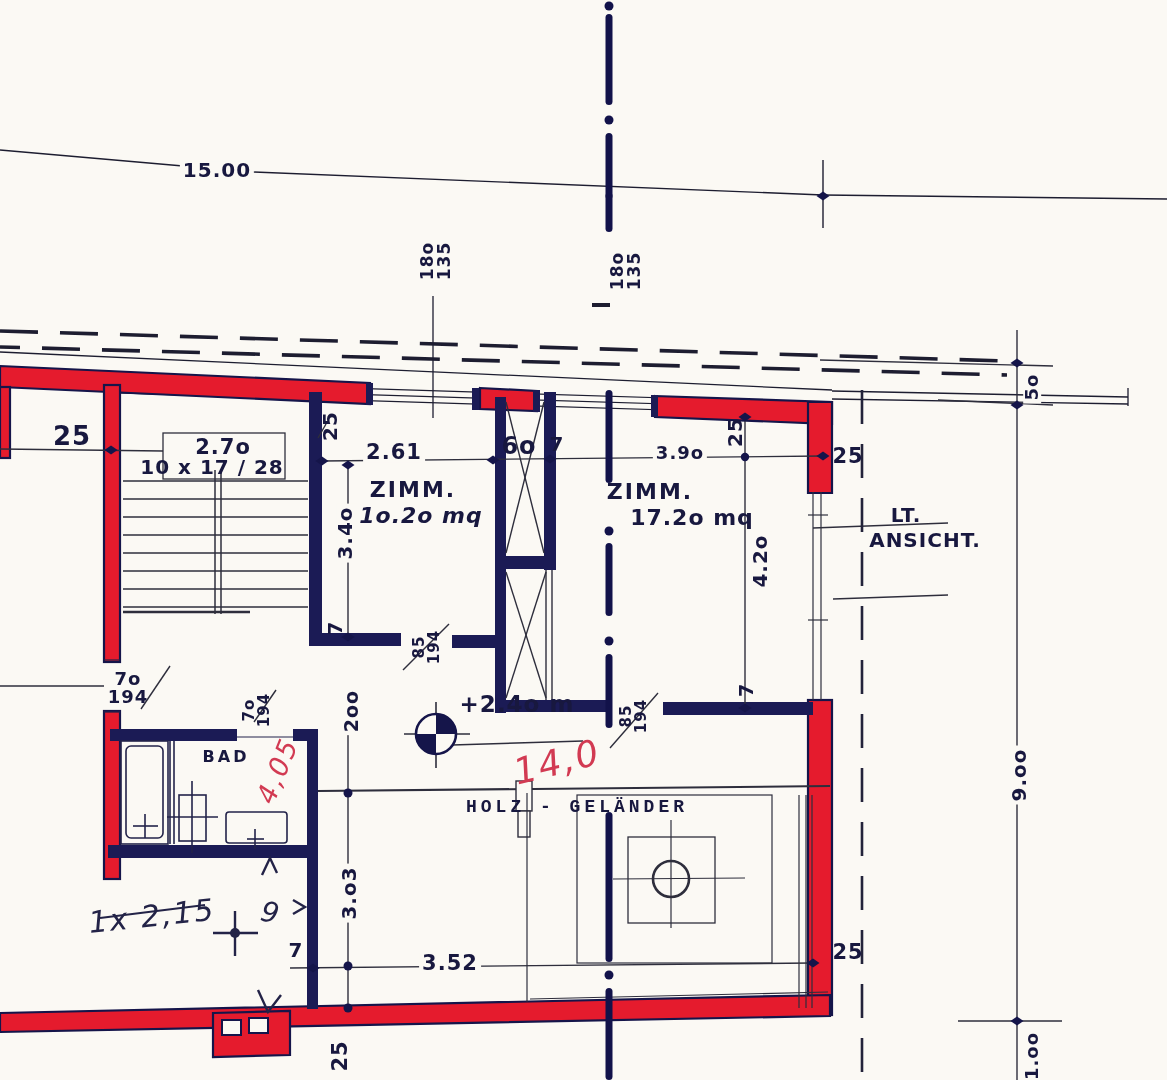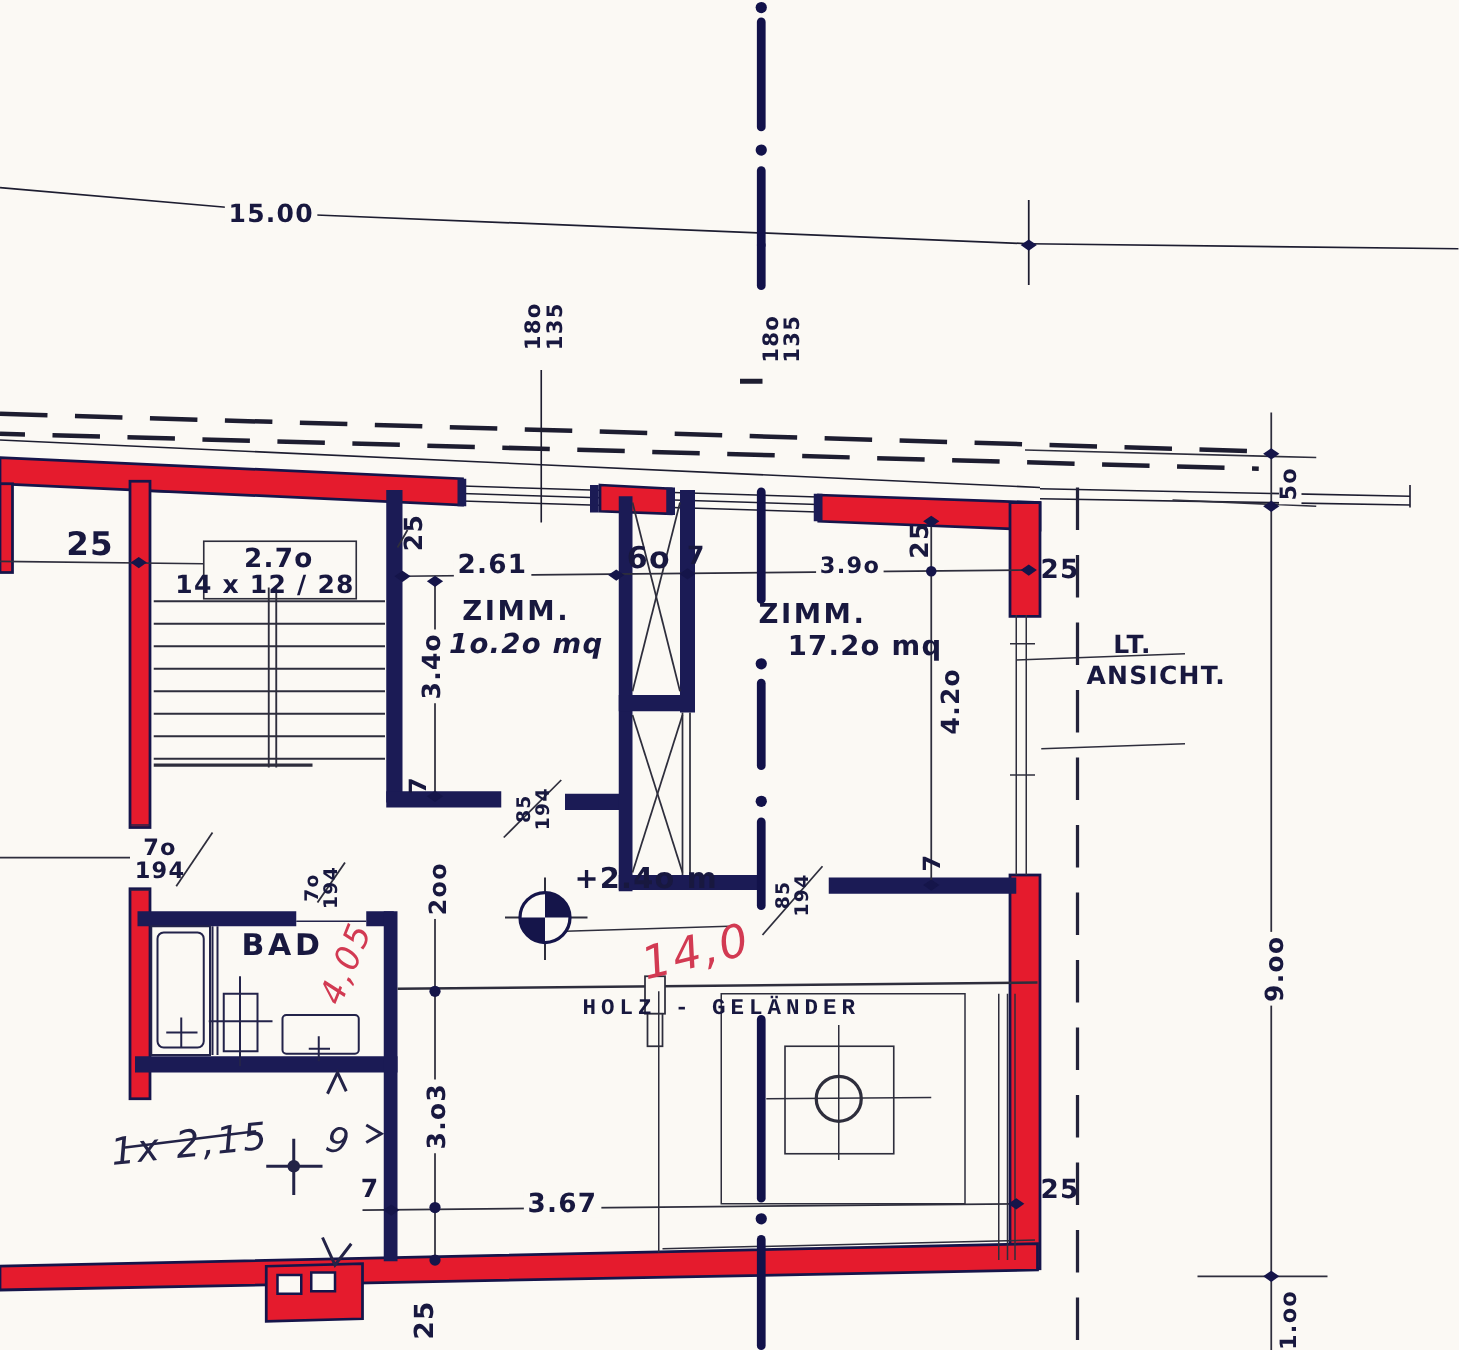--- a/index.html
+++ b/index.html
@@ -223,21 +223,21 @@
   </g>
 </svg>
 
 <div class="lbl bg" style="left:217px;top:171px;font-size:20px;">15.00</div>
 <div class="lbl" style="left:436px;top:261px;font-size:17px;transform:translate(-50%,-50%) rotate(-90deg);">18o
 135</div>
 <div class="lbl" style="left:626px;top:271px;font-size:17px;transform:translate(-50%,-50%) rotate(-90deg);">18o
 135</div>
 <div class="lbl" style="left:72px;top:437px;font-size:26px;">25</div>
 <div class="lbl" style="left:223px;top:447px;font-size:21px;">2.7o</div>
-<div class="lbl" style="left:212px;top:468px;font-size:20px;">14 x 12 / 28</div>
+<div class="lbl" style="left:212px;top:468px;font-size:20px;">10 x 17 / 28</div>
 <div class="lbl" style="left:331px;top:426px;font-size:20px;transform:translate(-50%,-50%) rotate(-90deg);">25</div>
 <div class="lbl bg" style="left:394px;top:452px;font-size:21px;">2.61</div>
 <div class="lbl" style="left:519px;top:447px;font-size:24px;">6o</div>
 <div class="lbl" style="left:557px;top:445px;font-size:20px;">7</div>
 <div class="lbl bg" style="left:680px;top:453px;font-size:18px;">3.9o</div>
 <div class="lbl" style="left:736px;top:432px;font-size:20px;transform:translate(-50%,-50%) rotate(-90deg);">25</div>
 <div class="lbl" style="left:848px;top:456px;font-size:21px;">25</div>
 <div class="lbl" style="left:413px;top:490px;font-size:22px;letter-spacing:2px;">ZIMM.</div>
 <div class="lbl" style="left:421px;top:516px;font-size:22px;font-style:italic;">1o.2o mq</div>
 <div class="lbl" style="left:650px;top:492px;font-size:22px;letter-spacing:2px;">ZIMM.</div>
@@ -251,28 +251,28 @@
 <div class="lbl bg" style="left:761px;top:561px;font-size:20px;transform:translate(-50%,-50%) rotate(-90deg);">4.2o</div>
 <div class="lbl" style="left:746px;top:690px;font-size:19px;transform:translate(-50%,-50%) rotate(-90deg);">7</div>
 <div class="lbl" style="left:906px;top:516px;font-size:20px;">LT.</div>
 <div class="lbl" style="left:925px;top:541px;font-size:20px;">ANSICHT.</div>
 <div class="lbl bg" style="left:1032px;top:387px;font-size:18px;transform:translate(-50%,-50%) rotate(-90deg);">5o</div>
 <div class="lbl" style="left:128px;top:688px;font-size:18px;">7o
 194</div>
 <div class="lbl" style="left:257px;top:710px;font-size:15px;transform:translate(-50%,-50%) rotate(-90deg);">7o
 194</div>
 <div class="lbl bg" style="left:351px;top:711px;font-size:19px;transform:translate(-50%,-50%) rotate(-90deg);">2oo</div>
-<div class="lbl" style="left:226px;top:757px;font-size:24px;letter-spacing:3px;">BAD</div>
+<div class="lbl" style="left:226px;top:757px;font-size:16px;letter-spacing:3px;">BAD</div>
 <div class="lbl hand red" style="left:278px;top:771px;font-size:27px;transform:translate(-50%,-50%) rotate(-68deg);">4,05</div>
 <div class="lbl" style="left:517px;top:704px;font-size:23px;">+2.4o m</div>
 <div class="lbl hand red" style="left:557px;top:762px;font-size:36px;transform:translate(-50%,-50%) rotate(-14deg);">14,0</div>
 <div class="lbl" style="left:577px;top:808px;font-size:18px;letter-spacing:4px;font-family:Liberation Mono, monospace;">HOLZ - GELÄNDER</div>
 <div class="lbl bg" style="left:350px;top:893px;font-size:20px;transform:translate(-50%,-50%) rotate(-90deg);">3.o3</div>
 <div class="lbl" style="left:296px;top:951px;font-size:20px;">7</div>
-<div class="lbl bg" style="left:450px;top:963px;font-size:21px;">3.67</div>
+<div class="lbl bg" style="left:450px;top:963px;font-size:21px;">3.52</div>
 <div class="lbl" style="left:848px;top:952px;font-size:21px;">25</div>
 <div class="lbl" style="left:340px;top:1056px;font-size:21px;transform:translate(-50%,-50%) rotate(-90deg);">25</div>
 <div class="lbl bg" style="left:1020px;top:775px;font-size:20px;transform:translate(-50%,-50%) rotate(-90deg);">9.oo</div>
 <div class="lbl bg" style="left:1032px;top:1056px;font-size:18px;transform:translate(-50%,-50%) rotate(-90deg);">1.oo</div>
 <div class="lbl hand" style="left:152px;top:916px;font-size:30px;transform:translate(-50%,-50%) rotate(-6deg);">1x 2,15</div>
 <div class="lbl hand" style="left:271px;top:913px;font-size:28px;transform:translate(-50%,-50%) rotate(12deg);">9</div>
 
 </div>
 
 </body></html>

